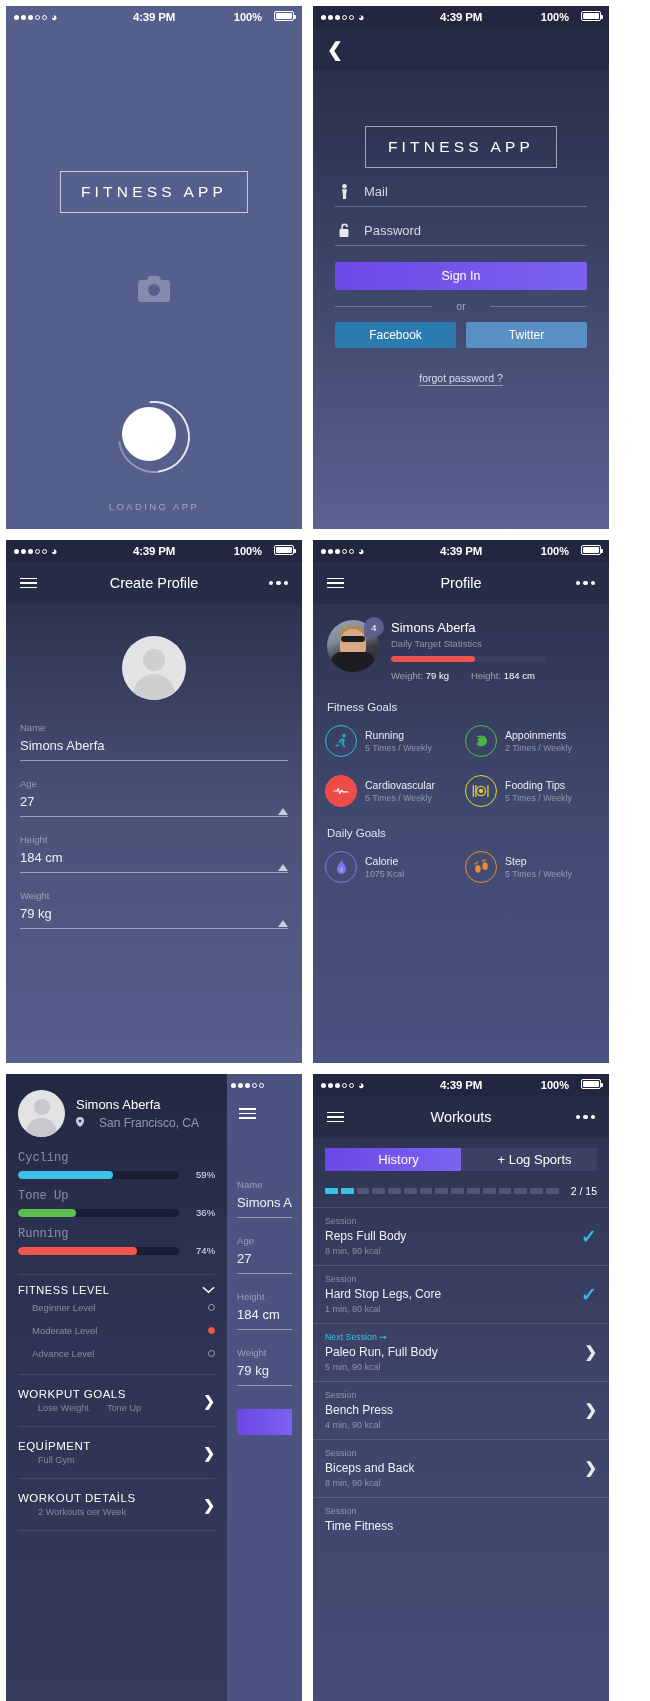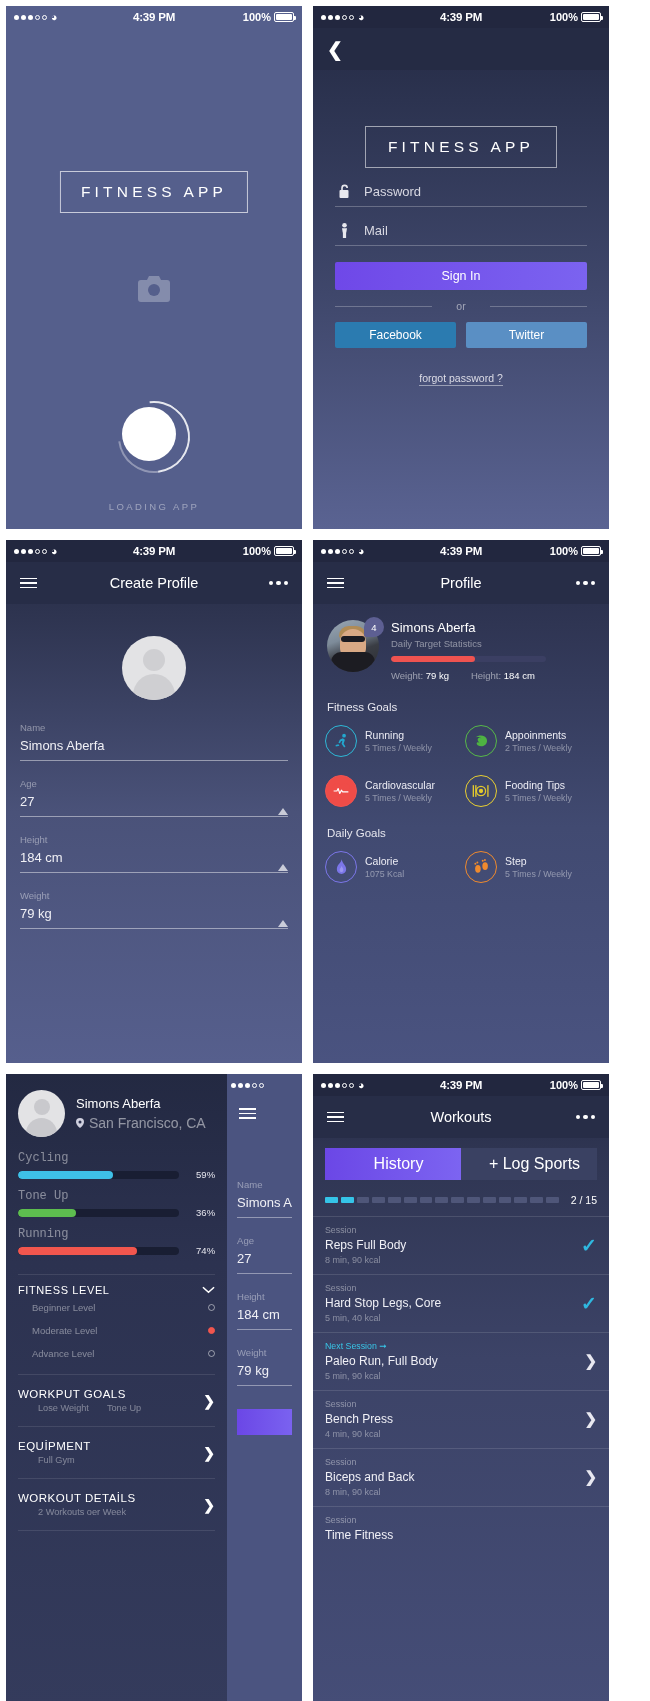--- a/index.html
+++ b/index.html
@@ -31,21 +31,21 @@
   }
   .sb-left { display:flex; align-items:center; gap:4px; }
   .dots { display:flex; gap:2px; align-items:center; }
   .dots i { width:5px; height:5px; border-radius:50%; background:#fff; display:block; }
   .dots i.o { background:transparent; border:1px solid #fff; width:5px;height:5px; }
   .wifi { font-size:11px; line-height:1; }
   .sb-time {
     position:absolute; left:0; right:0; text-align:center;
     font-size:11.5px; font-weight:bold; letter-spacing:-0.2px;
   }
-  .sb-right { margin-left:auto; display:flex; align-items:center; gap:3px; font-size:11px; font-weight:bold; }
+  .sb-right { margin-left:auto; display:flex; gap:12px; font-size:11px; font-weight:bold; }
   .batt { width:20px; height:10px; border:1px solid #fff; border-radius:2px; position:relative; }
   .batt::after { content:""; position:absolute; right:-3px; top:3px; width:2px;height:4px;background:#fff;border-radius:0 1px 1px 0; }
   .batt i { position:absolute; inset:1px; background:#fff; display:block; border-radius:1px; }
 
   
   .splash { background:#555f8c; height:100%; display:flex; flex-direction:column; }
   .splash-body { flex:1; position:relative; }
   .logo-box {
     position:absolute; left:50%; transform:translateX(-50%);
     top:143px; border:1px solid rgba(255,255,255,.68);
@@ -153,21 +153,21 @@
   .goal .g-sub { color:rgba(255,255,255,.42); font-size:8.8px; margin-top:2px; }
 
   
   .stats { height:100%; display:flex; background:#2b3150; position:relative; overflow:hidden; }
   .stats-main { width:237px; height:100%; background:linear-gradient(180deg,#232942 0%,#2c3250 30%,#343b5c 100%); display:flex; flex-direction:column; overflow:hidden; }
   .st-head { display:flex; align-items:center; gap:11px; padding:16px 12px 14px; }
   .st-ava { width:47px;height:47px;border-radius:50%;background:#e3e3e5;position:relative;overflow:hidden;flex:0 0 auto; }
   .st-ava::before { content:""; position:absolute; width:16px;height:16px;border-radius:50%;background:#c9c9cd; left:15.5px; top:9px; }
   .st-ava::after { content:""; position:absolute; width:31px;height:21px;border-radius:16px 16px 0 0;background:#c9c9cd; left:8px; top:28px; }
   .st-name { color:#fff; font-size:13px; }
-  .st-loc { display:flex; align-items:center; gap:5px; color:rgba(255,255,255,.5); font-size:14px; margin-top:4px; }
+  .st-loc { display:flex; align-items:center; gap:15px; color:rgba(255,255,255,.5); font-size:12px; margin-top:4px; }
   .bars { padding:0 12px; }
   .bar-row { margin-bottom:9px; }
   .bar-lbl { color:rgba(255,255,255,.45); font-size:12px; margin-bottom:4px;font-family:Liberation Mono, monospace; }
   .bar-line { display:flex; align-items:center; gap:10px; }
   .bar-track { flex:1; height:8px; border-radius:4px; background:#191e33; overflow:hidden; }
   .bar-track i { display:block; height:100%; border-radius:4px; }
   .bar-pct { color:#e6e6ee; font-size:9.5px; width:26px; text-align:right; }
   .divider { height:1px; background:rgba(255,255,255,.10); margin:9px 12px; }
   .lvl-head { display:flex; align-items:center; justify-content:space-between; padding:0 12px; }
   .lvl-head span { color:#fff; font-size:11px; letter-spacing:.6px; }
@@ -189,21 +189,21 @@
   .side-field { margin-bottom:17px; }
   .side-label { color:rgba(255,255,255,.42); font-size:9.5px; margin-bottom:5px; }
   .side-value { color:#f0f0f5; font-size:13px; padding-bottom:7px; border-bottom:1px solid rgba(255,255,255,.4); white-space:nowrap; }
   .side-btn { height:26px; background:linear-gradient(90deg,#6b47e6,#7a62f0); margin:6px 10px 0; }
 
   
   .workouts { height:100%; display:flex; flex-direction:column;
     background:linear-gradient(180deg,#252b45 0%,#2f3552 12%,#3c4367 45%,#454d77 100%); }
   .workouts .statusbar { background:#22273f; }
   .tabs { display:flex; margin:10px 12px 0; }
-  .tab { flex:1; height:32px; display:flex; align-items:center; justify-content:center; font-size:16px; color:#fff; cursor:pointer;padding-left:11px; }
+  .tab { flex:1; height:23px; display:flex; align-items:center; justify-content:center; font-size:13px; color:#fff; cursor:pointer;padding-left:11px; }
   .tab.on { background:linear-gradient(90deg,#6b47e6,#7c64f1); }
   .tab.off { background:#3a4162; }
   .prog-row { display:flex; align-items:center; gap:12px; padding:14px 12px 0; }
   .prog-segs { flex:1; display:flex; gap:3px; }
   .prog-segs i { flex:1; height:6px; background:#4f5679; border-radius:1px; display:block; }
   .prog-segs i.on { background:#35c4e8; }
   .prog-count { color:#fff; font-size:10.5px; white-space:nowrap; }
   .sess-list { margin-top:10px; }
   .sess { padding:8px 12px 9px; border-top:1px solid rgba(255,255,255,.12); display:flex; align-items:center; }
   .sess .l { flex:1; }
@@ -276,36 +276,36 @@
       </div>
     </div>
     <div class="back-bar">
       <span class="chev-back">❮</span>
     </div>
     <div class="signin-body">
       <div class="logo-box2">FITNESS APP</div>
 
       <div class="field">
         <span class="ico">
+          <svg width="9" height="15" viewBox="0 0 9 15">
+              <circle cx="4.5" cy="2.3" r="2.3" fill="#e8e8ee"></circle>
+              <path d="M2 5.2h5l-.7 4.2H6.1V15H2.9V9.4H2.7z" fill="#e8e8ee"></path>
+            </svg>
+        </span>
+        <span class="txt">Mail</span>
+      </div>
+
+      <div class="field">
+        <span class="ico">
           <svg width="11" height="15" viewBox="0 0 11 15">
               <path d="M3 6V4a2.6 2.6 0 0 1 5.2 0" stroke="#e8e8ee" stroke-width="1.6" fill="none"></path>
               <rect x="0.5" y="6" width="9" height="8" rx="1" fill="#e8e8ee"></rect>
             </svg>
         </span>
         <span class="txt">Password</span>
-      </div>
-
-      <div class="field">
-        <span class="ico">
-          <svg width="9" height="15" viewBox="0 0 9 15">
-              <circle cx="4.5" cy="2.3" r="2.3" fill="#e8e8ee"></circle>
-              <path d="M2 5.2h5l-.7 4.2H6.1V15H2.9V9.4H2.7z" fill="#e8e8ee"></path>
-            </svg>
-        </span>
-        <span class="txt">Mail</span>
       </div>
 
       <button class="btn-signin">Sign In</button>
 
       <div class="or-row">
         <span class="ln"></span>
         <span>or</span>
         <span class="ln"></span>
       </div>
 
@@ -722,21 +722,21 @@
           <span class="k" style="display:block">Session</span>
           <span class="n" style="display:block">Reps Full Body</span>
           <span class="m" style="display:block">8 min, 90 kcal</span>
         </span>
         <span class="tick">✓</span>
       </div>
       <div class="sess">
         <span class="l">
           <span class="k" style="display:block">Session</span>
           <span class="n" style="display:block">Hard Stop Legs, Core</span>
-          <span class="m" style="display:block">5 min, 40 kcal</span>
+          <span class="m" style="display:block">1 min, 80 kcal</span>
         </span>
         <span class="tick">✓</span>
       </div>
       <div class="sess">
         <span class="l">
           <span class="k next" style="display:block">Next Session ➞</span>
           <span class="n" style="display:block">Paleo Run, Full Body</span>
           <span class="m" style="display:block">5 min, 90 kcal</span>
         </span>
         <span class="chev">❯</span>

